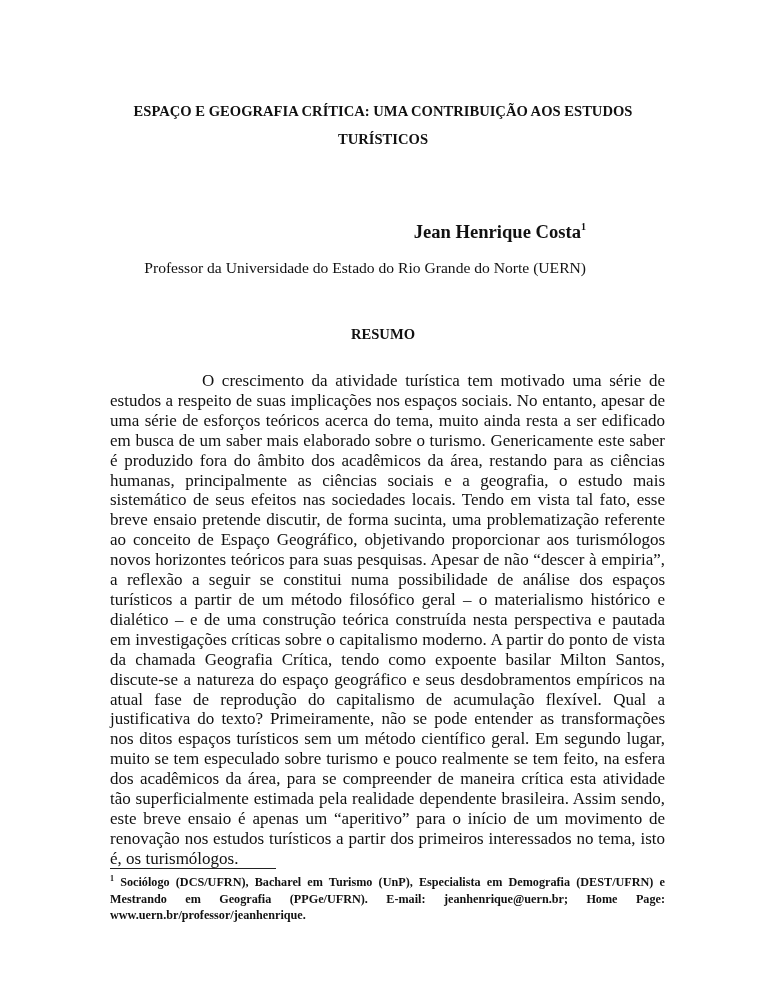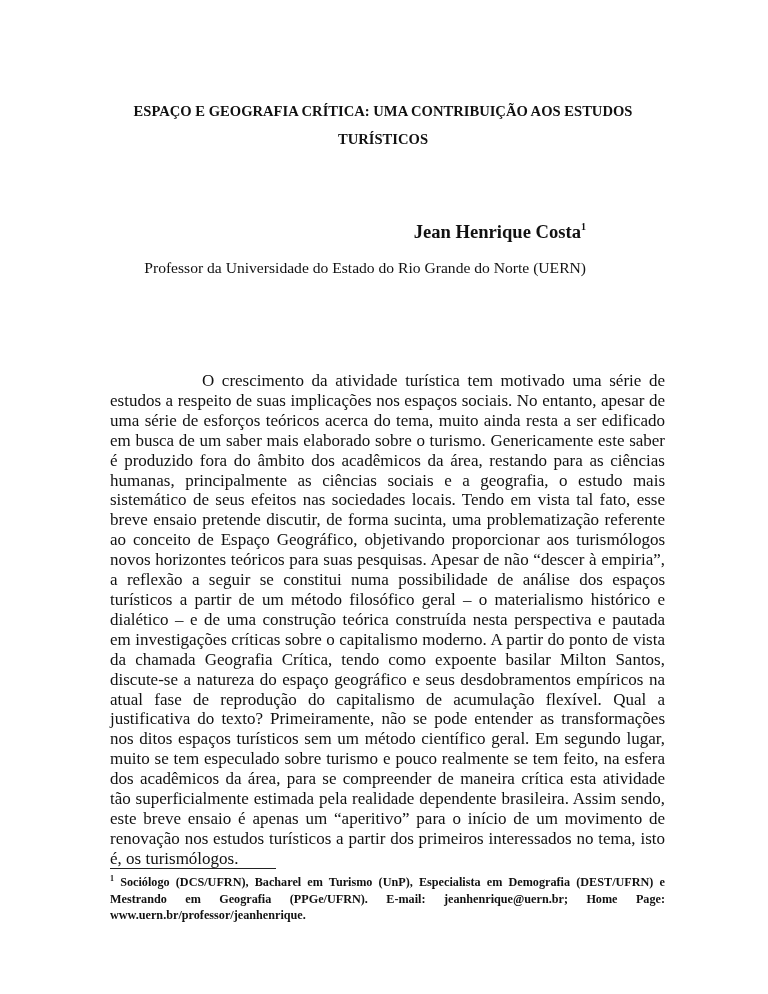--- a/index.html
+++ b/index.html
@@ -108,20 +108,21 @@
 <body>
 
 <div class="page">
 
   <h1 class="title">ESPAÇO E GEOGRAFIA CRÍTICA: UMA CONTRIBUIÇÃO AOS ESTUDOS TURÍSTICOS</h1>
 
   <p class="author"><span>Jean Henrique Costa</span><sup>1</sup></p>
 
   <p class="affiliation">Professor da Universidade do Estado do Rio Grande do Norte (UERN)</p>
 
+  <h2 class="section-heading">RESUMO</h2>
 
   <p class="abstract">O crescimento da atividade turística tem motivado uma série de estudos a respeito de suas implicações nos espaços sociais. No entanto, apesar de uma série de esforços teóricos acerca do tema, muito ainda resta a ser edificado em busca de um saber mais elaborado sobre o turismo. Genericamente este saber é produzido fora do âmbito dos acadêmicos da área, restando para as ciências humanas, principalmente as ciências sociais e a geografia, o estudo mais sistemático de seus efeitos nas sociedades locais. Tendo em vista tal fato, esse breve ensaio pretende discutir, de forma sucinta, uma problematização referente ao conceito de Espaço Geográfico, objetivando proporcionar aos turismólogos novos horizontes teóricos para suas pesquisas. Apesar de não “descer à empiria”, a reflexão a seguir se constitui numa possibilidade de análise dos espaços turísticos a partir de um método filosófico geral – o materialismo histórico e dialético – e de uma construção teórica construída nesta perspectiva e pautada em investigações críticas sobre o capitalismo moderno. A partir do ponto de vista da chamada Geografia Crítica, tendo como expoente basilar Milton Santos, discute-se a natureza do espaço geográfico e seus desdobramentos empíricos na atual fase de reprodução do capitalismo de acumulação flexível. Qual a justificativa do texto? Primeiramente, não se pode entender as transformações nos ditos espaços turísticos sem um método científico geral. Em segundo lugar, muito se tem especulado sobre turismo e pouco realmente se tem feito, na esfera dos acadêmicos da área, para se compreender de maneira crítica esta atividade tão superficialmente estimada pela realidade dependente brasileira. Assim sendo, este breve ensaio é apenas um “aperitivo” para o início de um movimento de renovação nos estudos turísticos a partir dos primeiros interessados no tema, isto é, os turismólogos.</p>
 
   <div class="footnote-rule"></div>
 
   <p class="footnote"><sup>1</sup> <span>Sociólogo (DCS/UFRN), Bacharel em Turismo (UnP), Especialista em Demografia (DEST/UFRN) e Mestrando em Geografia (PPGe/UFRN). E-mail: jeanhenrique@uern.br; Home Page: www.uern.br/professor/jeanhenrique.</span></p>
 
 </div>
 
 </body></html>

